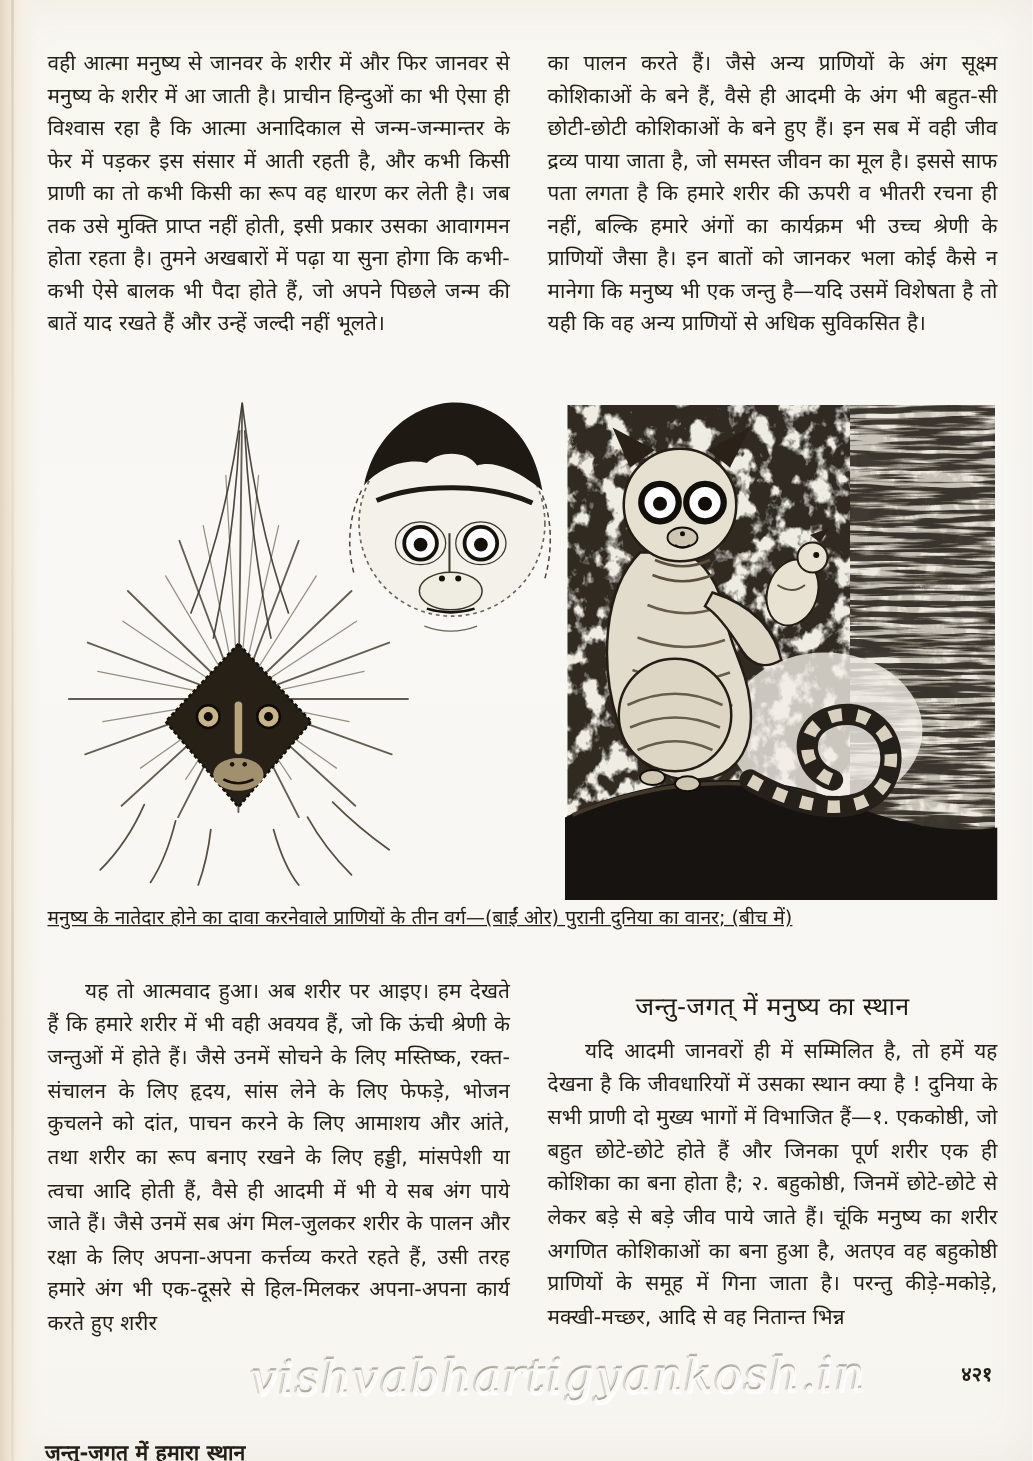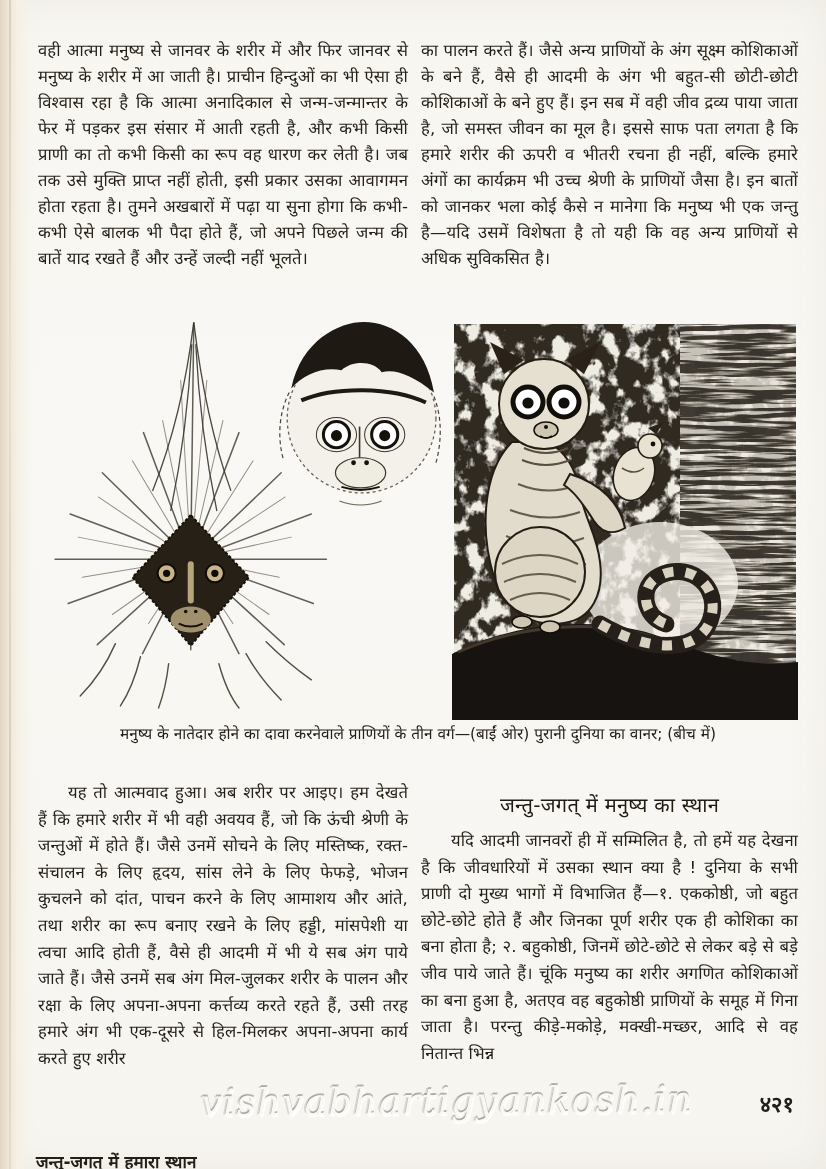--- a/index.html
+++ b/index.html
@@ -18,50 +18,50 @@
   
   .page-edge{
     position:absolute;left:0;top:0;width:30px;height:1169px;
     background:linear-gradient(90deg,#e3d6c2 0%,#efe6d6 28%,#f6f1e7 62%,rgba(247,245,240,0) 100%);
   }
   .page-edge::after{
     content:"";position:absolute;left:9px;top:0;width:2px;height:100%;
     background:linear-gradient(180deg,rgba(150,130,100,0.25),rgba(150,130,100,0.08) 30%,rgba(150,130,100,0.28) 70%,rgba(150,130,100,0.12));
   }
   .text-layer{position:absolute;left:38px;right:28px;}
-  .cols{display:flex;gap:13px;}
+  .cols{display:flex;gap:30px;}
   .col-l{width:370px;flex:0 0 370px;}
   .col-r{flex:1;}
   .body-par{
     font-size:16.6px;line-height:26px;
     text-align:justify;text-justify:inter-word;
     color:#241f16;margin:0;
     letter-spacing:0.1px;
   }
   .bottom .body-par{line-height:26.6px;}
   .indent{text-indent:30px;}
   .section-heading{
     text-align:center;font-size:20px;line-height:26px;
     margin:12px 0 10px 0;color:#1f1a12;font-weight:400;
     letter-spacing:0.3px;
   }
   .figures{position:absolute;left:0;top:0;width:826px;height:1169px;pointer-events:none;}
   .fig-left{position:absolute;left:40px;top:308px;width:408px;height:406px;}
   .fig-right{position:absolute;left:452px;top:322px;width:346px;height:398px;}
   .caption{
     position:absolute;left:38px;right:28px;top:722px;
-    text-align:center;font-size:15.4px;line-height:24px;color:#241f16;
+    text-align:left;font-size:15.4px;line-height:24px;color:#241f16;text-decoration:underline;
   }
   .footer-title{
     position:absolute;left:36px;top:1150px;
     font-size:17px;font-weight:700;color:#241f16;white-space:nowrap;
   }
   .page-number{
     position:absolute;right:32px;top:1088px;
-    font-size:22px;font-weight:700;color:#241f16;
+    font-size:16px;font-weight:700;color:#241f16;
   }
   .watermark{
     position:absolute;left:182px;top:1080px;width:530px;
     font-family:"DejaVu Serif", serif;
     font-style:italic;font-size:37px;letter-spacing:1.5px;
     color:rgba(252,251,248,0.95);
     text-shadow:0 -2px 0 rgba(115,108,95,0.45), -2px -1px 0 rgba(115,108,95,0.22), 1px 2px 1px rgba(255,255,255,0.95);
     white-space:nowrap;text-align:center;
     transform:rotate(-0.4deg);
   }

